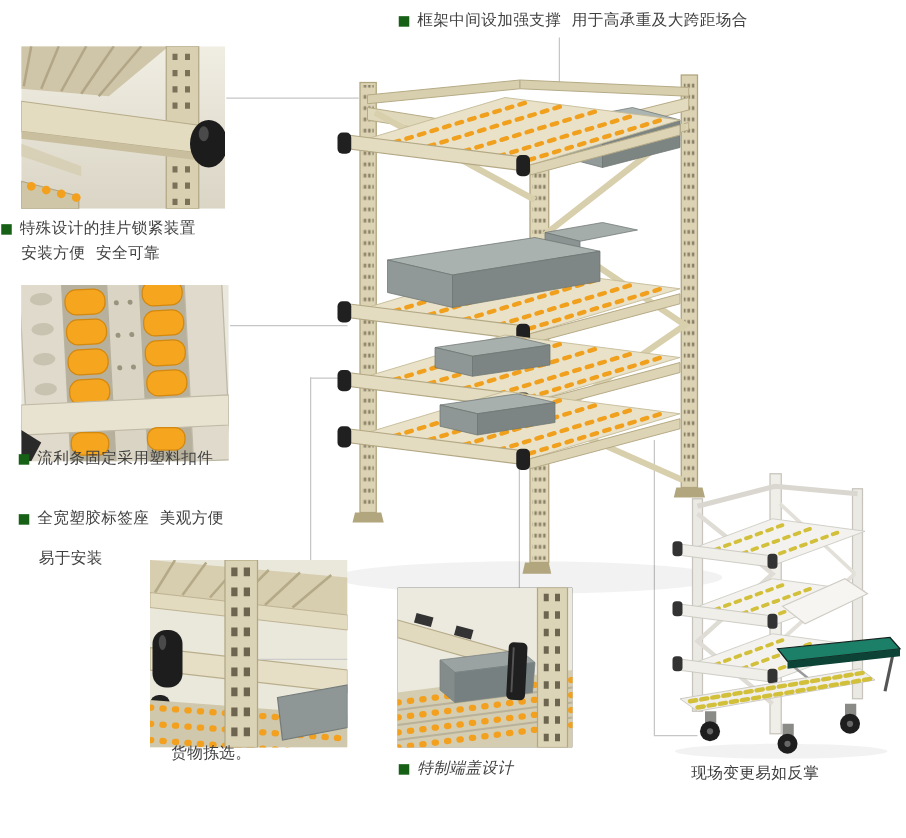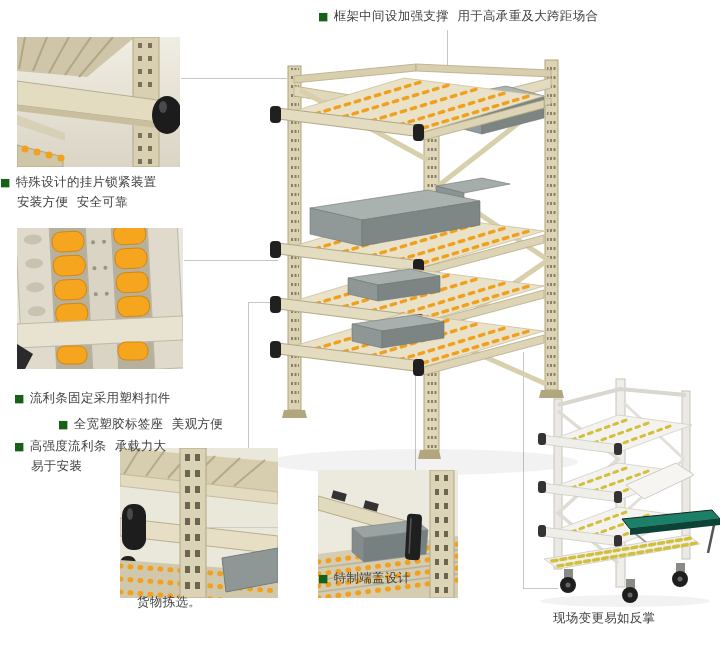--- a/index.html
+++ b/index.html
@@ -433,38 +433,37 @@
 
   <div class="note" style="left:318px;top:6px;text-align:center;">
     <span class="ln"><span class="bullet">■</span><span>框架中间设加强支撑&nbsp;&nbsp;用于高承重及大跨距场合</span></span>
   </div>
 
   <div class="note" style="left:0;top:172px;">
     <span class="ln"><span class="bullet">■</span><span>特殊设计的挂片锁紧装置</span></span>
     <span class="ln indent">安装方便&nbsp;&nbsp;安全可靠</span>
   </div>
 
-  <div class="note" style="left:14px;top:388px;">
+  <div class="note" style="left:14px;top:356px;">
     <span class="ln"><span class="bullet">■</span><span>流利条固定采用塑料扣件</span></span>
   </div>
 
-  <div class="note" style="left:14px;top:414px;margin-left:44px;">
+  <div class="note" style="left:14px;top:404px;">
     <span class="ln"><span class="bullet">■</span><span>全宽塑胶标签座&nbsp;&nbsp;美观方便</span></span>
   </div>
 
   <div class="note" style="left:14px;top:436px;">
-    <span class="ln"><span class="bullet">■</span><span>高强度流利条&nbsp;&nbsp;承载力大</span></span>
     <span class="ln indent">易于安装</span>
   </div>
 
   <div class="note" style="left:120px;top:592px;">
     <span class="ln indent">货物拣选。</span>
   </div>
 
-  <div class="note" style="left:318px;top:568px;">
+  <div class="note" style="left:318px;top:604px;font-style:italic;">
     <span class="ln"><span class="bullet">■</span><span>特制端盖设计</span></span>
   </div>
 
   <div class="note" style="left:536px;top:608px;">
     <span class="ln indent">现场变更易如反掌</span>
   </div>
 
 </div>
 
 </body></html>

